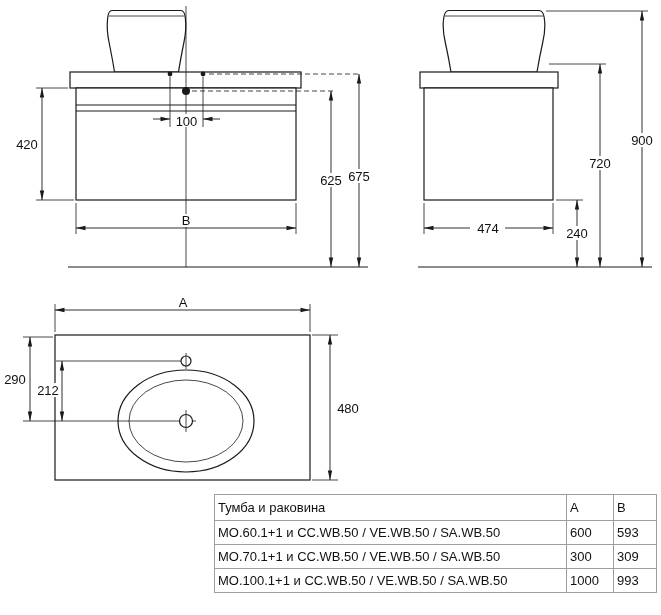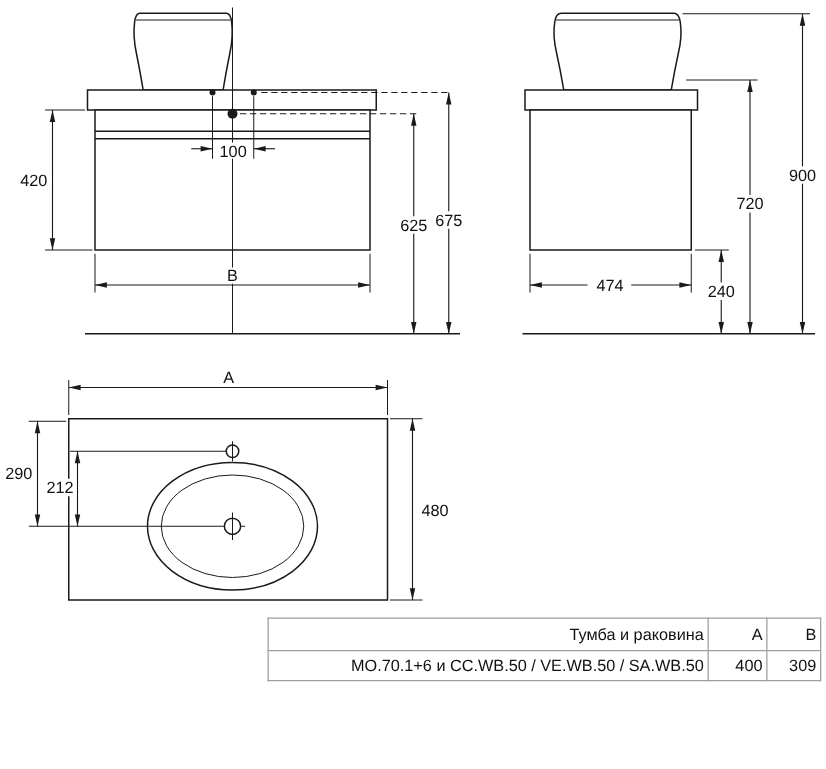--- a/index.html
+++ b/index.html
@@ -16,21 +16,21 @@
   .dot  { fill:#1a1a1a; stroke:none; }
   .mask { fill:#ffffff; stroke:none; }
   .dtx  { font:13px "Liberation Sans", sans-serif; fill:#111111;
           text-anchor:middle; dominant-baseline:central; }
   table.spec {
     position:absolute; left:214px; top:494px; width:442px;
     border-collapse:collapse; table-layout:fixed;
     font-size:13px; color:#111;
   }
   table.spec td {
-    border:1px solid #9e9e9e; text-align:right; vertical-align:middle;
+    border:1px solid #9e9e9e; text-align:left; vertical-align:middle;
     padding:1px 3px; height:21px; white-space:nowrap; overflow:hidden;
   }
   table.spec thead td { height:23px; }
 </style>
 </head>
 <body>
 
 <div class="stage">
 
 <svg width="661" height="492" viewBox="0 0 661 492">
@@ -156,20 +156,30 @@
   </colgroup>
   <thead>
     <tr>
       <td>Тумба и раковина</td>
       <td>A</td>
       <td>B</td>
     </tr>
   </thead>
   <tbody>
     <tr>
-      <td>MO.70.1+6 и CC.WB.50 / VE.WB.50 / SA.WB.50</td>
-      <td>400</td>
+      <td>MO.60.1+1 и CC.WB.50 / VE.WB.50 / SA.WB.50</td>
+      <td>600</td>
+      <td>593</td>
+    </tr>
+    <tr>
+      <td>MO.70.1+1 и CC.WB.50 / VE.WB.50 / SA.WB.50</td>
+      <td>300</td>
       <td>309</td>
+    </tr>
+    <tr>
+      <td>MO.100.1+1 и CC.WB.50 / VE.WB.50 / SA.WB.50</td>
+      <td>1000</td>
+      <td>993</td>
     </tr>
   </tbody>
 </table>
 
 </div>
 
 </body></html>

